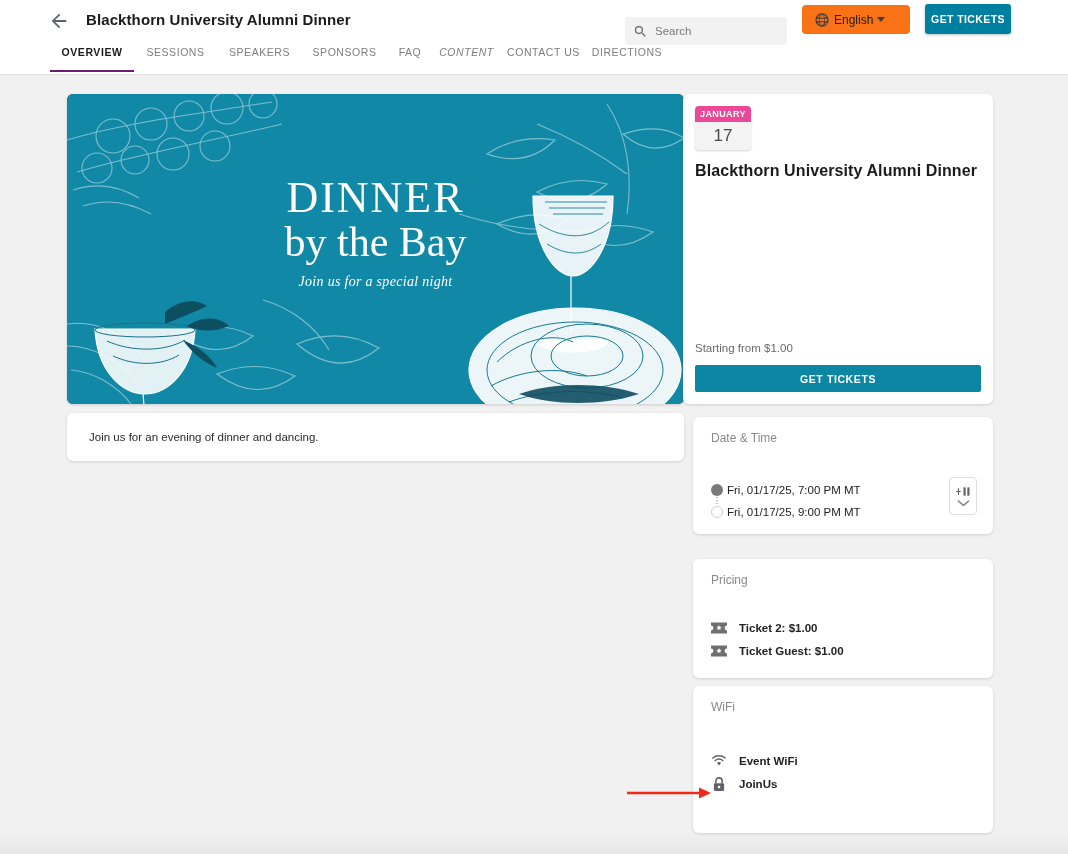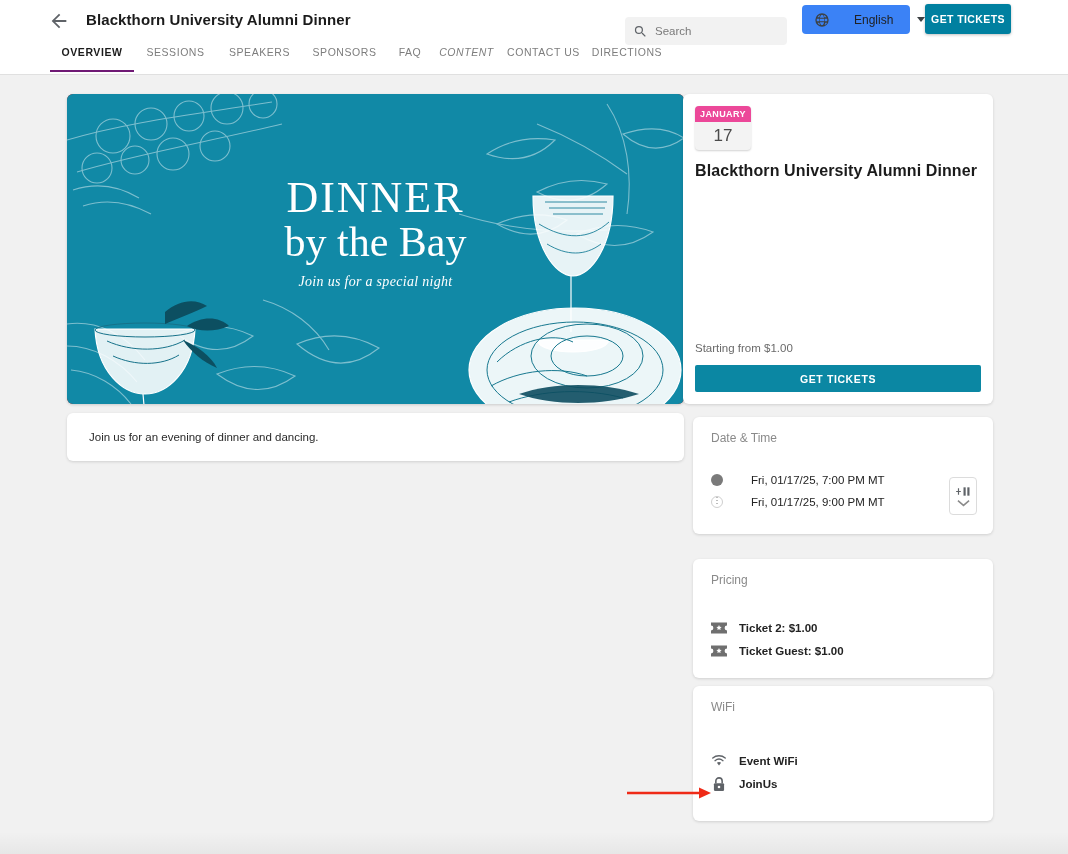--- a/index.html
+++ b/index.html
@@ -41,22 +41,22 @@
   .search-input {
     border: none; background: transparent; outline: none;
     font-family: "Liberation Sans", sans-serif;
     font-size: 11.5px; color: #3c4043; width: 120px;
   }
   .search-input::placeholder { color: #7a7a7a; }
 
   .lang-box {
     position: absolute; left: 802px; top: 5px;
     width: 108px; height: 29px;
-    background: #3b82f6; border-radius: 4px;
-    display: flex; align-items: center; gap: 24px;
+    background: #f97316; border-radius: 4px;
+    display: flex; align-items: center; gap: 4px;
     padding-left: 12px; cursor: pointer;
   }
   .globe-icon { width: 16px; height: 16px; flex: 0 0 auto; }
   .lang-label { font-size: 12px; color: #202124; font-weight: 400; }
   .caret { width: 0; height: 0; border-left: 4.5px solid transparent;
            border-right: 4.5px solid transparent; border-top: 5px solid #3c4043; }
 
   .get-tickets-top {
     position: absolute; left: 925px; top: 4px;
     width: 86px; height: 30px;
@@ -181,21 +181,21 @@
     padding: 14px 0 12px 18px;
   }
   .dotted-sep {
     height: 1px; margin: 0 2px;
     background-image: radial-gradient(circle, #d9d9d9 1.2px, transparent 1.3px);
     background-size: 9px 9px; background-position: 0 0;
     background-repeat: repeat-x;
   }
   .info-card-body { padding: 16px 0 16px 0; position: relative; }
 
-  .time-row { display: flex; align-items: flex-start; gap: 28px; padding-left: 18px; height: 22px; }
+  .time-row { display: flex; align-items: flex-end; gap: 4px; padding-left: 18px; height: 22px; }
   .time-dot-filled { width: 12px; height: 12px; border-radius: 50%; background: #7a7a7a; flex:0 0 auto; }
   .time-dot-open { width: 12px; height: 12px; border-radius: 50%; border: 1.6px solid #cfcfcf; background:#fff; flex:0 0 auto; }
   .time-text { font-size: 11.5px; color: #232323; }
   .time-connector {
     position: absolute; left: 23px; width: 2px; height: 8px;
     background-image: linear-gradient(to bottom, #bdbdbd 40%, transparent 40%);
     background-size: 2px 3px;
   }
   .cal-btn {
     position: absolute; right: 16px; top: 50%; transform: translateY(-50%);
@@ -410,21 +410,21 @@
           </svg>
         </span>
         <span class="txt">Ticket Guest: $1.00</span>
       </div>
     </div>
   </div>
 
   <div class="info-card" style="top:610px;">
     <div class="info-card-title">WiFi</div>
     <div class="dotted-sep"></div>
-    <div class="info-card-body" style="padding:22px 0 26px 0">
+    <div class="info-card-body" style="padding:22px 0 38px 0">
       <div class="icon-row">
         <span class="ico">
           <svg width="16" height="13" viewBox="0 0 20 15">
             <path d="M10 13.6l2.6-3.2a4.1 4.1 0 0 0-5.2 0L10 13.6z" fill="#5f6368"></path>
             <path d="M2.2 4.4a12 12 0 0 1 15.6 0" stroke="#5f6368" stroke-width="1.7" fill="none" stroke-linecap="round"></path>
             <path d="M5 7.7a7.8 7.8 0 0 1 10 0" stroke="#5f6368" stroke-width="1.7" fill="none" stroke-linecap="round"></path>
           </svg>
         </span>
         <span class="txt">Event WiFi</span>
       </div>

